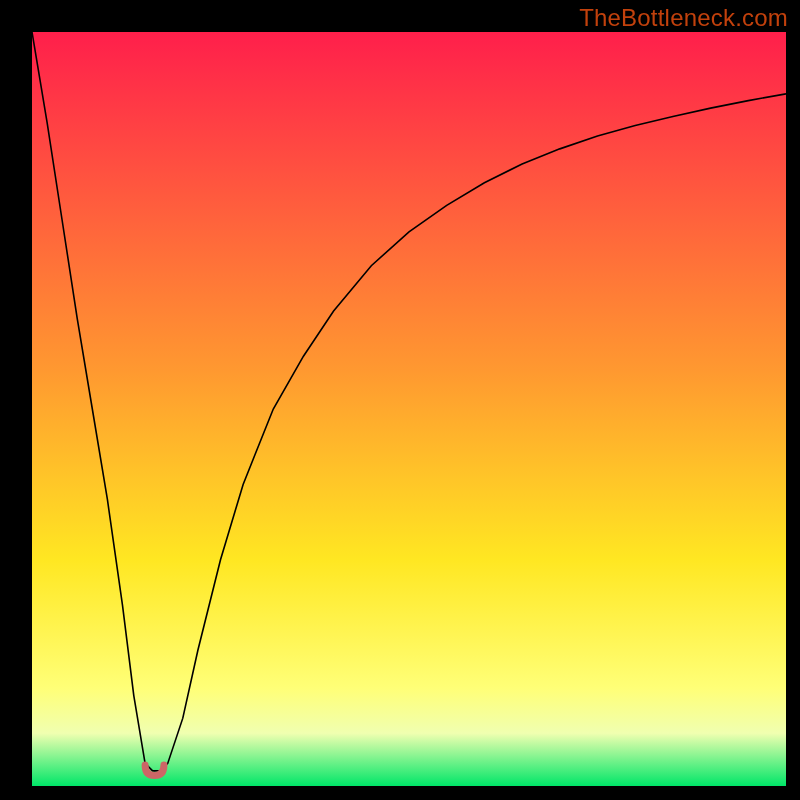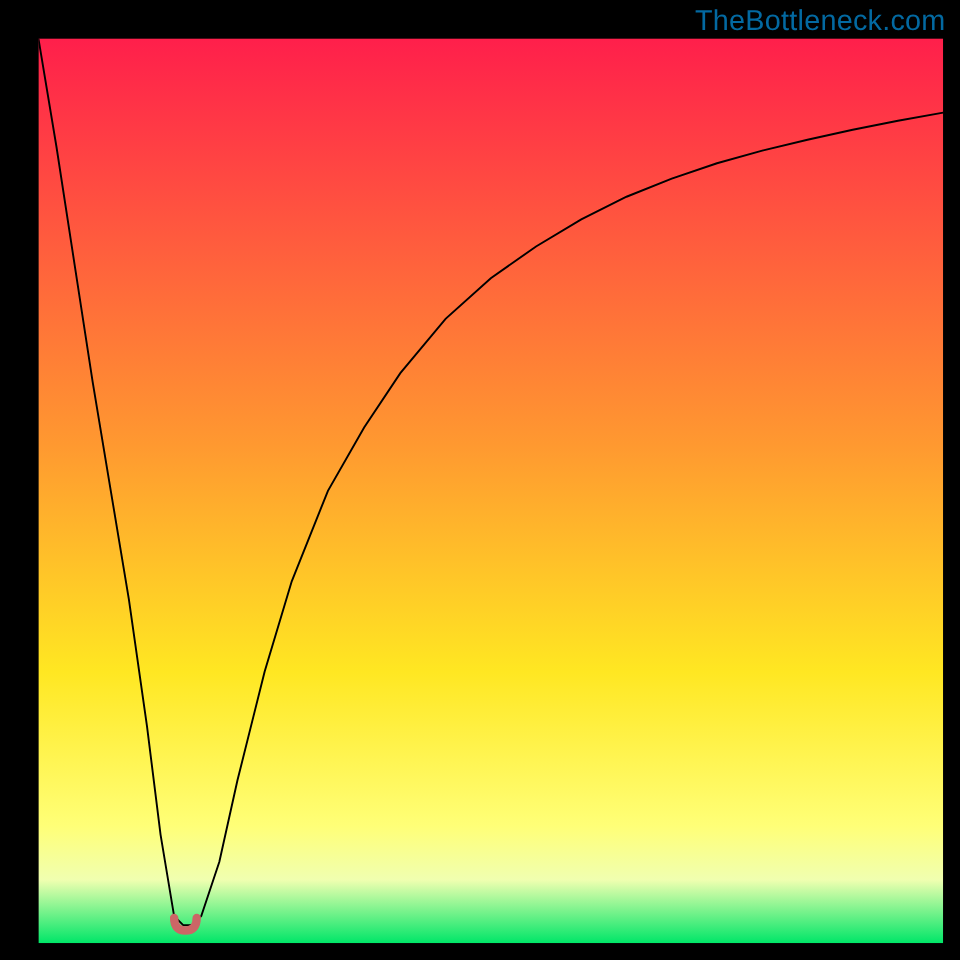--- a/index.html
+++ b/index.html
@@ -14,21 +14,21 @@
   .frame {
     position: relative;
     width: 800px;
     height: 800px;
     background: #000;
   }
   .watermark {
     position: absolute;
     top: 4px;
     right: 12px;
-    color: #0369a1;
+    color: #c2410c;
     font-size: 24px;
     font-weight: 400;
     letter-spacing: 0.2px;
     z-index: 20;
   }
   .plot {
     position: absolute;
     left: 32px;
     top: 32px;
     width: 754px;

